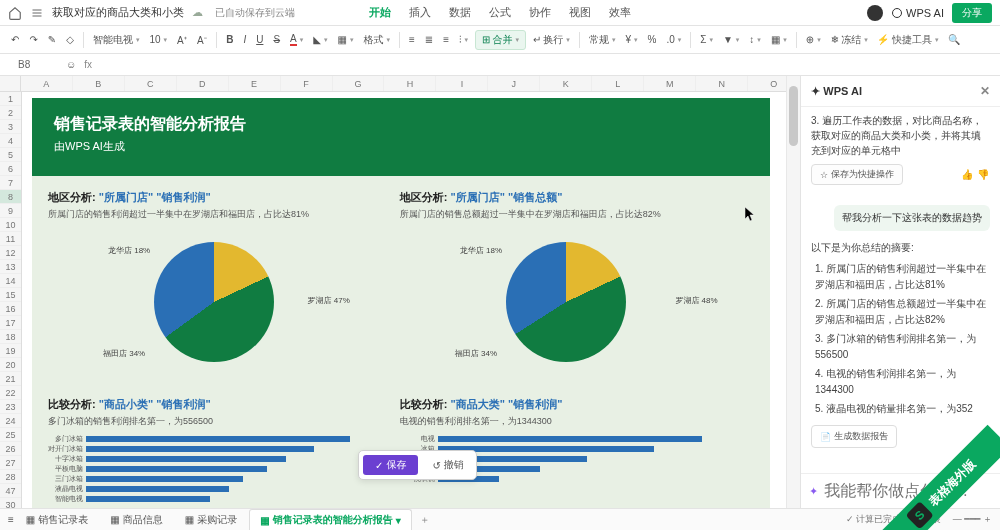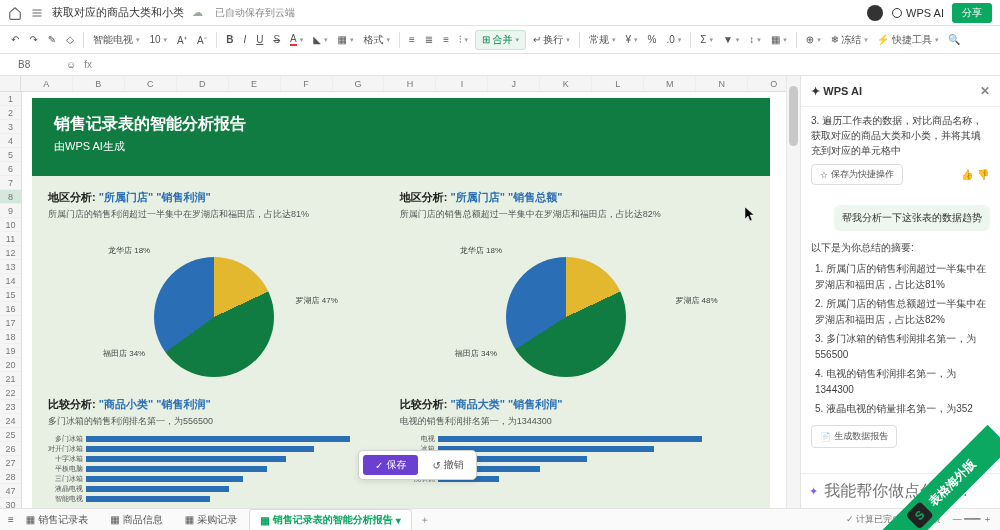--- a/index.html
+++ b/index.html
@@ -50,21 +50,21 @@
   
   .report-header { position: absolute; left: 10px; top: 6px; right: 30px; height: 78px; background: #107c41; color: #fff; padding: 16px 22px; }
   .report-header h1 { font-size: 16px; font-weight: 600; }
   .report-header .sub { font-size: 11px; margin-top: 4px; }
 
   .report-body { position: absolute; left: 10px; top: 84px; right: 30px; bottom: 0; background: #e8f0e4; padding: 14px 16px 0; display: flex; gap: 20px; flex-wrap: wrap; }
   .chart-block { width: 47%; }
   .chart-title { font-size: 11px; font-weight: 700; color: #222; margin-bottom: 3px; }
   .chart-title .blue { color: #2a6fb5; }
   .chart-sub { font-size: 9px; color: #555; margin-bottom: 6px; }
-  .pie-wrap { position: relative; width: 100%; height: 150px; display: flex; align-items: flex-end; justify-content: center; }
+  .pie-wrap { position: relative; width: 100%; height: 150px; display: flex; align-items: center; justify-content: center; }
   .pie { width: 120px; height: 120px; border-radius: 50%; position: relative; }
   .pie-label { position: absolute; font-size: 8px; color: #444; }
 
   .bar-wrap { position: relative; width: 100%; height: 80px; font-size: 8px; }
   .bar-row { display: flex; align-items: center; height: 9px; margin-bottom: 1px; }
   .bar-cat { width: 38px; text-align: right; color: #555; font-size: 7px; padding-right: 3px; }
   .bar-track { flex: 1; background: transparent; height: 6px; position: relative; }
   .bar-fill { height: 6px; background: #2a6fb5; }
 
   
@@ -120,20 +120,29 @@
   <span class="menu-icon">
       <svg width="12" height="12" viewBox="0 0 24 24" stroke="#666" stroke-width="2">
         <line x1="3" y1="6" x2="21" y2="6"></line>
         <line x1="3" y1="12" x2="21" y2="12"></line>
         <line x1="3" y1="18" x2="21" y2="18"></line>
       </svg>
     </span>
   <span class="doc-title">获取对应的商品大类和小类</span>
   <span style="color:#9a9;">☁</span>
   <span class="cloud-status">已自动保存到云端</span>
+  <div class="tabs">
+    <span class="active">开始</span>
+    <span>插入</span>
+    <span>数据</span>
+    <span>公式</span>
+    <span>协作</span>
+    <span>视图</span>
+    <span>效率</span>
+  </div>
   <div class="right">
     <span class="avatar"></span>
     <span class="wps-ai-label">
       <svg width="12" height="12" viewBox="0 0 24 24" fill="none" stroke="#333" stroke-width="2">
           <circle cx="12" cy="12" r="9"></circle>
         </svg>
       <span>WPS AI</span>
     </span>
     <span class="share-btn">分享</span>
   </div>
@@ -259,21 +268,21 @@
           <div class="sub">由WPS AI生成</div>
         </div>
         <div class="report-body">
 
           <div class="chart-block">
             <div class="chart-title"><span>地区分析:</span> <span class="blue">"所属门店"</span> <span class="blue">"销售利润"</span></div>
             <div class="chart-sub">所属门店的销售利润超过一半集中在罗湖店和福田店，占比达81%</div>
             <div class="pie-wrap">
               <div class="pie" style="background: conic-gradient(#e3b82f 0 18%, #107c41 18% 65%, #2a6fb5 65% 100%);"></div>
               <span class="pie-label" style="top:18px; left:60px;">龙华店 18%</span>
-              <span class="pie-label" style="top:68px; right:42px;">罗湖店 47%</span>
+              <span class="pie-label" style="top:68px; right:30px;">罗湖店 47%</span>
               <span class="pie-label" style="bottom:18px; left:55px;">福田店 34%</span>
             </div>
           </div>
 
           <div class="chart-block">
             <div class="chart-title"><span>地区分析:</span> <span class="blue">"所属门店"</span> <span class="blue">"销售总额"</span></div>
             <div class="chart-sub">所属门店的销售总额超过一半集中在罗湖店和福田店，占比达82%</div>
             <div class="pie-wrap">
               <div class="pie" style="background: conic-gradient(#e3b82f 0 18%, #107c41 18% 66%, #2a6fb5 66% 100%);"></div>
               <span class="pie-label" style="top:18px; left:60px;">龙华店 18%</span>

